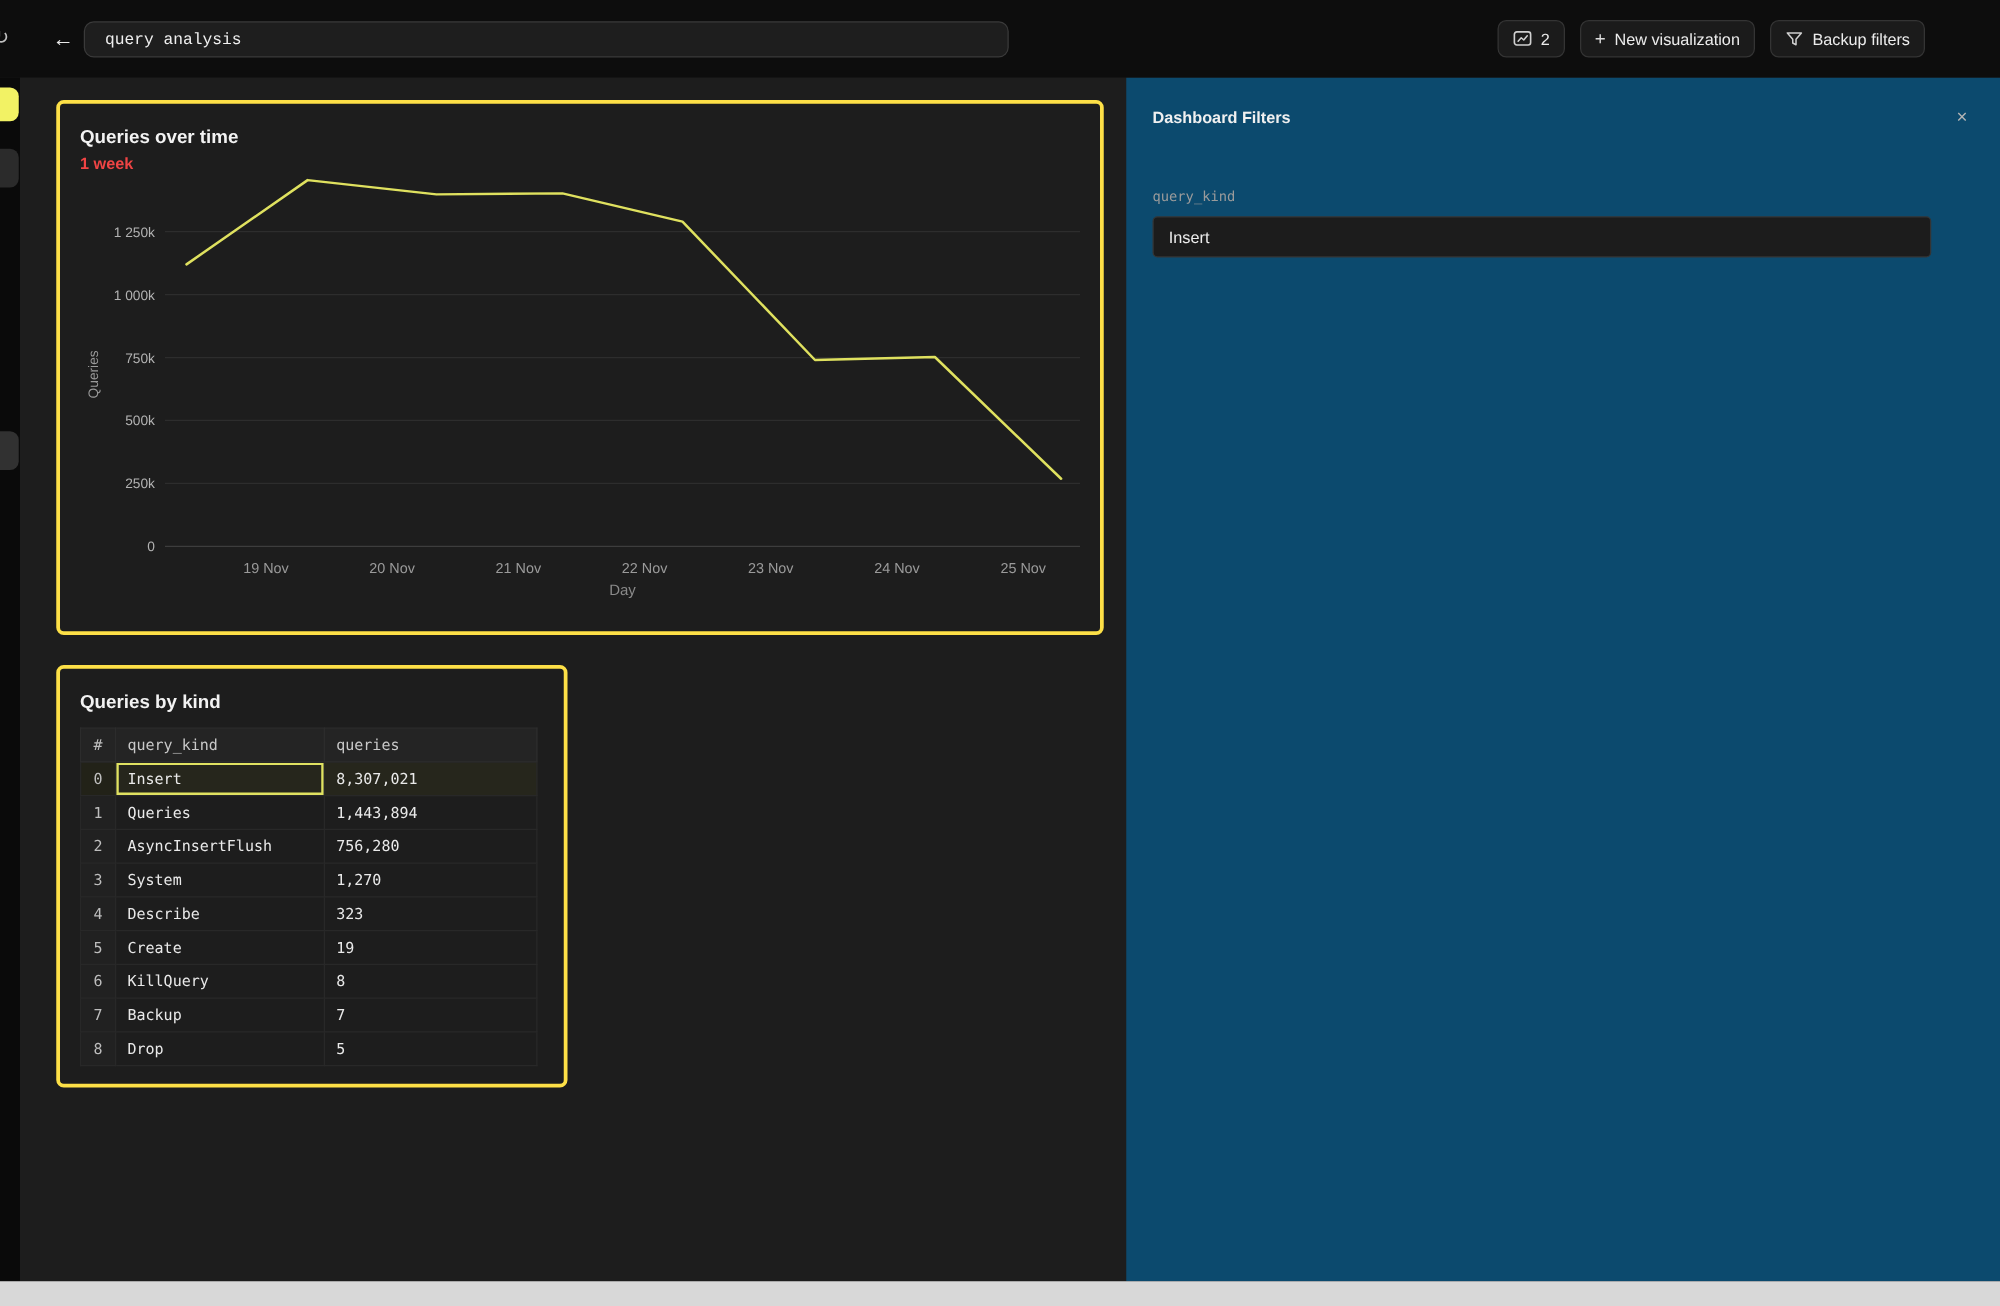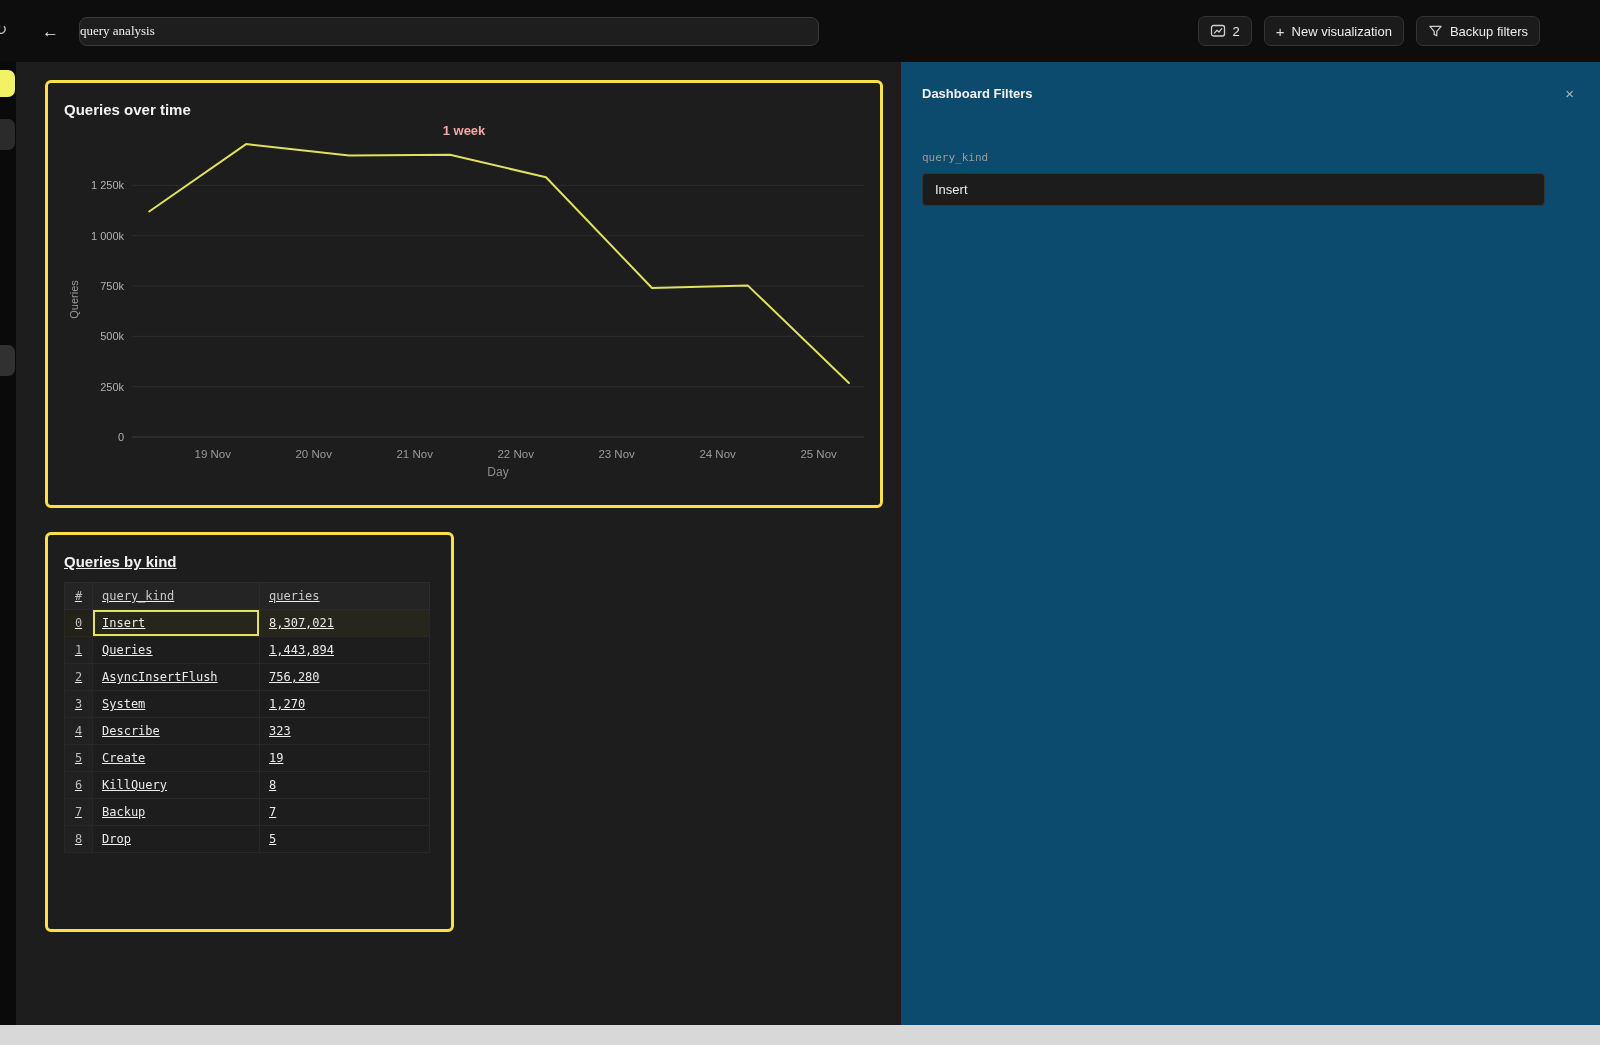--- a/index.html
+++ b/index.html
@@ -8,43 +8,43 @@
     position:relative; overflow:hidden;
     background:#1d1d1d; color:#ededed;
     font-family:"Liberation Sans", sans-serif;
   }
   
   .topbar { position:absolute; left:0; top:0; width:1600px; height:62px;
     background:#0d0d0d; display:flex; align-items:center; overflow:hidden; z-index:6; }
   .refresh { position:absolute; left:-6px; top:20px; font-size:16px; color:#c0c0c0; }
   .back-btn { margin-left:38px; background:none; border:none; color:#e8e8e8;
     font-size:17px; cursor:pointer; padding:2px 4px; line-height:1; }
-  .title-input { margin-left:16px; width:740px; height:29px; background:#1e1e1e;
+  .title-input { margin-left:4px; width:740px; height:29px; background:#1e1e1e;
     border:1px solid #3a3a3a; border-radius:8px; color:#f0f0f0; font-size:13px;
-    padding:0 0; font-family:Liberation Serif, serif; outline:none; }
+    padding:0 16px; font-family:Liberation Mono, monospace; outline:none; }
   .topbar-right { position:absolute; right:60px; top:16px; display:flex; gap:12px; }
   .tb-btn { height:30px; display:flex; align-items:center; gap:7px; padding:0 11px;
     background:#1b1b1b; border:1px solid #343434; border-radius:7px; color:#ececec;
     font-size:13px; font-family:inherit; cursor:pointer; white-space:nowrap; }
   .tb-btn svg { display:block; }
   .plus { font-size:15px; color:#dcdcdc; }
   
   .side-rail { position:absolute; left:0; top:62px; width:16px; bottom:20px; background:#0a0a0a; }
   .rail-pill { position:absolute; left:0; width:15px; border-radius:0 7px 7px 0; cursor:pointer; }
   .pill-active { top:8px;  height:27px; background:#f2f264; }
   .pill-2      { top:57px; height:31px; background:#2b2b2b; }
   .pill-3      { top:283px;height:31px; background:#313131; }
   
   .main { position:absolute; left:16px; top:62px; width:885px; bottom:20px; background:#1d1d1d; }
   .card { position:absolute; border:3px solid #fde047; border-radius:6px;
     padding:14px 16px; background:#1d1d1d; }
   .chart-card { left:29px; top:18px; width:838px; height:428px; }
-  .table-card { left:29px; top:470px; width:409px; height:400px;text-decoration:underline; }
+  .table-card { left:29px; top:470px; width:409px; height:338px; }
   .card h2 { margin:4px 0 0; font-size:15px; font-weight:700; color:#f2f2f2; }
-  .chart-card h3 { margin:5px 0 0; font-size:13px; font-weight:700; color:#fca5a5;text-align:center; }
+  .chart-card h3 { margin:5px 0 0; font-size:13px; font-weight:700; color:#ef4444; }
   #chart-svg { display:block; margin-top:4px; }
   
   .qtable { border-collapse:collapse; margin-top:12px;
     font-family:"DejaVu Sans Mono", monospace; font-size:12px; color:#e9e9e9;
     border:1px solid #2c2c2c; }
   .qtable th { background:#242424; color:#c9c9c9; font-weight:400; text-align:left;
     padding:6px 9px; border:1px solid #2c2c2c; }
   .qtable td { padding:6px 9px; border:1px solid #282828; cursor:default; }
   .qtable .idx { width:28px; text-align:center; background:#212121; color:#bdbdbd; padding:6px 4px; }
   .qtable th.idx { background:#242424; }

